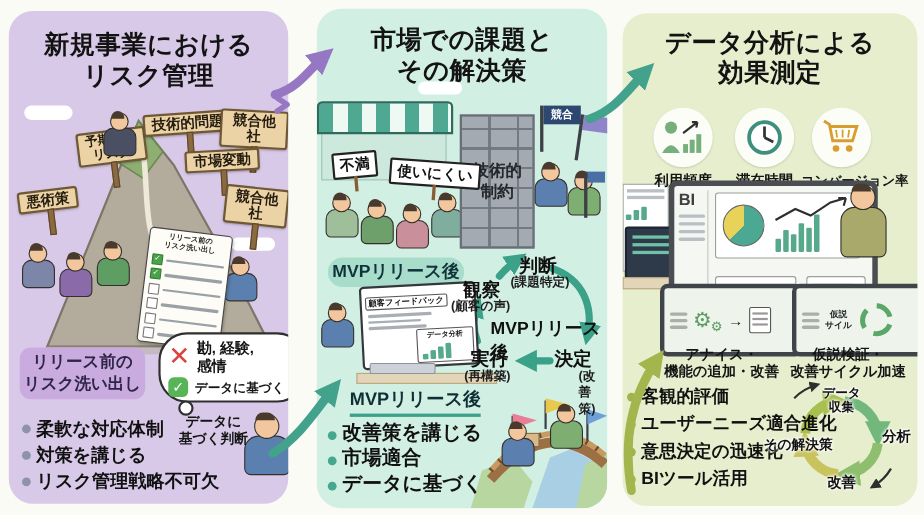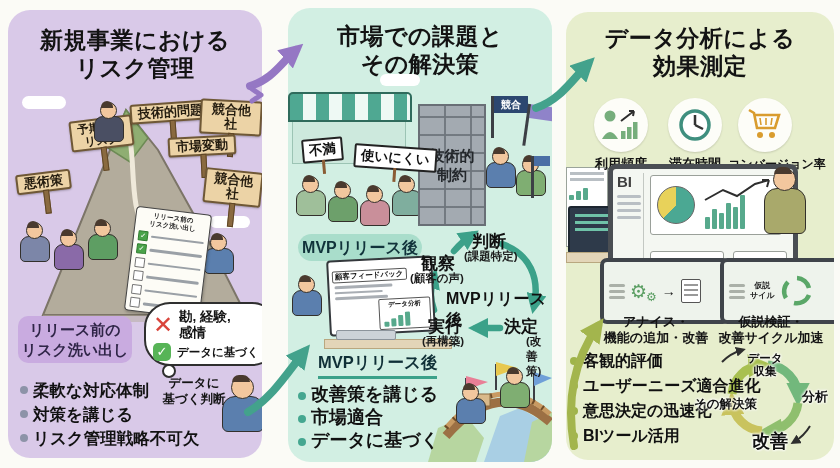--- a/index.html
+++ b/index.html
@@ -537,21 +537,21 @@
   <ul class="bullets olive" style="left:2px;top:336px;font-size:16px;line-height:25px;">
     <li>客観的評価</li>
     <li>ユーザーニーズ適合進化</li>
     <li>意思決定の迅速化</li>
     <li>BIツール活用</li>
   </ul>
 
   <div class="cycle-label pl" style="left:172px;top:340px;width:54px;font-size:11.5px;">データ
 収集</div>
   <div class="cycle-label" style="left:236px;top:378px;font-size:13px;">分析</div>
-  <div class="cycle-label" style="left:186px;top:420px;font-size:18px;">改善</div>
+  <div class="cycle-label" style="left:186px;top:420px;font-size:13px;">改善</div>
   <div class="cycle-label" style="left:128px;top:386px;font-size:12.5px;">その解決策</div>
 </div>
 
 <svg class="abs" style="left:0;top:0;z-index:10;pointer-events:none;" width="840" height="468" viewBox="0 0 840 468">
   <defs>
     <marker id="ah-purple" viewBox="0 0 10 10" refX="6" refY="5" markerWidth="3" markerHeight="3" orient="auto-start-reverse">
         <path d="M0 0 L10 5 L0 10 z" fill="#9577c4"></path>
       </marker>
     <marker id="ah-teal" viewBox="0 0 10 10" refX="6" refY="5" markerWidth="3" markerHeight="3" orient="auto-start-reverse">
         <path d="M0 0 L10 5 L0 10 z" fill="#43a28c"></path>

